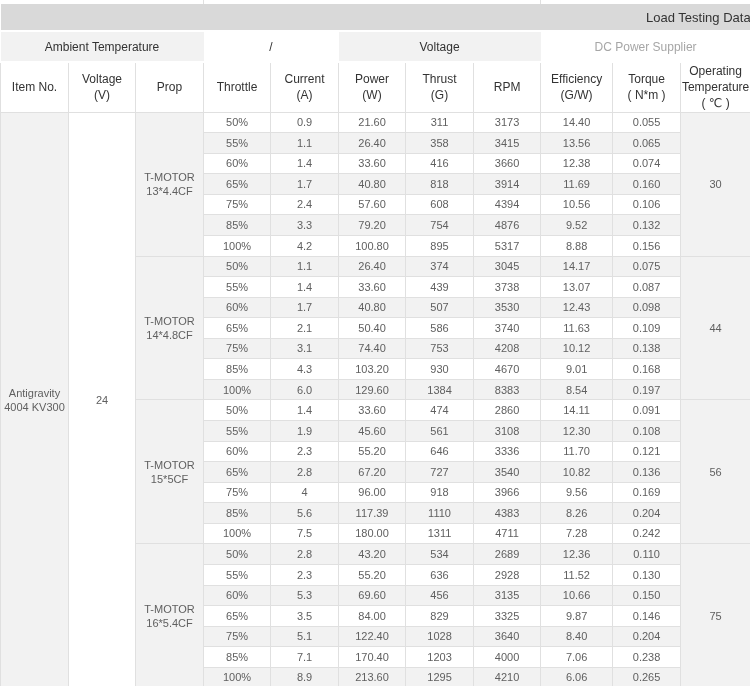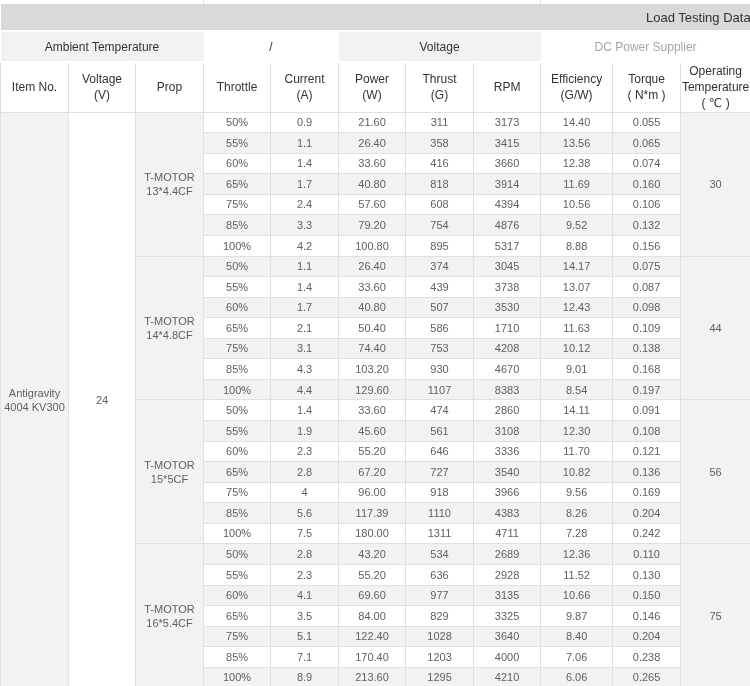--- a/index.html
+++ b/index.html
@@ -183,21 +183,21 @@
         <td>507</td>
         <td>3530</td>
         <td>12.43</td>
         <td>0.098</td>
       </tr>
       <tr>
         <td>65%</td>
         <td>2.1</td>
         <td>50.40</td>
         <td>586</td>
-        <td>1710</td>
+        <td>3740</td>
         <td>11.63</td>
         <td>0.109</td>
       </tr>
       <tr class="stripe">
         <td>75%</td>
         <td>3.1</td>
         <td>74.40</td>
         <td>753</td>
         <td>4208</td>
         <td>10.12</td>
@@ -207,23 +207,23 @@
         <td>85%</td>
         <td>4.3</td>
         <td>103.20</td>
         <td>930</td>
         <td>4670</td>
         <td>9.01</td>
         <td>0.168</td>
       </tr>
       <tr class="stripe">
         <td>100%</td>
-        <td>4.4</td>
+        <td>6.0</td>
         <td>129.60</td>
-        <td>1107</td>
+        <td>1384</td>
         <td>8383</td>
         <td>8.54</td>
         <td>0.197</td>
       </tr>
       <tr>
         <td rowspan="7" class="shade">T-MOTOR
 15*5CF</td>
         <td>50%</td>
         <td>1.4</td>
         <td>33.60</td>
@@ -303,23 +303,23 @@
         <td>55%</td>
         <td>2.3</td>
         <td>55.20</td>
         <td>636</td>
         <td>2928</td>
         <td>11.52</td>
         <td>0.130</td>
       </tr>
       <tr class="stripe">
         <td>60%</td>
-        <td>4.1</td>
+        <td>5.3</td>
         <td>69.60</td>
-        <td>977</td>
+        <td>456</td>
         <td>3135</td>
         <td>10.66</td>
         <td>0.150</td>
       </tr>
       <tr>
         <td>65%</td>
         <td>3.5</td>
         <td>84.00</td>
         <td>829</td>
         <td>3325</td>

